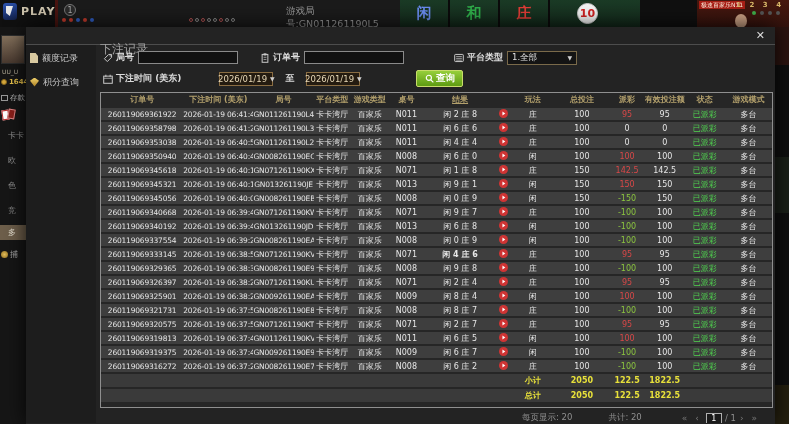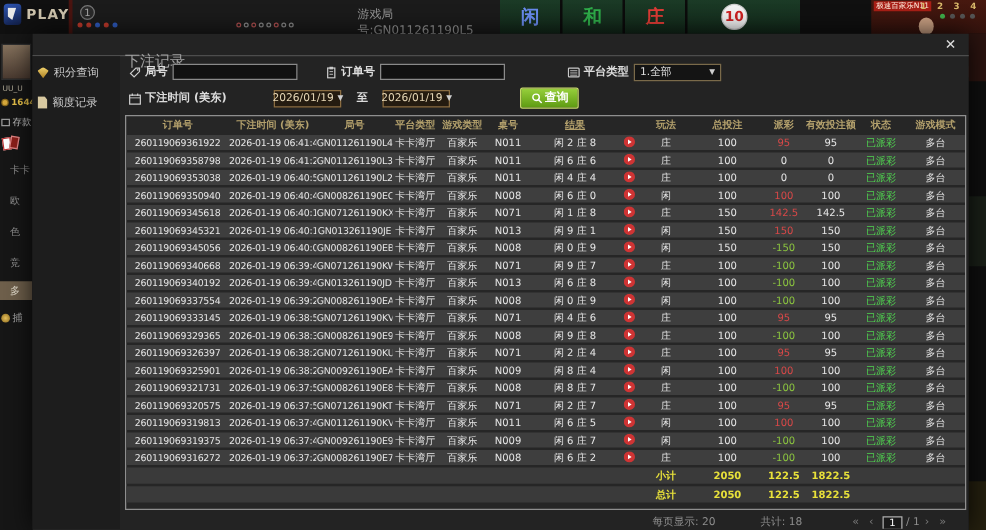--- a/index.html
+++ b/index.html
@@ -231,26 +231,26 @@
 
   <div class="modal">
     <div class="modal-head">
       <span class="modal-title">下注记录</span>
       <span class="modal-close">✕</span>
     </div>
     <div class="modal-body">
 
       <div class="side-menu">
         <div class="menu-item">
+          <span class="ico-doc"></span>
+          <span>额度记录</span>
+        </div>
+        <div class="menu-item">
           <span class="ico-gem"></span>
           <span>积分查询</span>
-        </div>
-        <div class="menu-item">
-          <span class="ico-doc"></span>
-          <span>额度记录</span>
         </div>
       </div>
 
       <div class="content">
         <div class="filters">
           <div class="f-row">
             <span class="f-label">
               <svg width="10" height="10" viewBox="0 0 14 14">
                   <path d="M2 8 L8 2 H12 V6 L6 12 Z" fill="none" stroke="#c9c9c9" stroke-width="1.4"></path>
                   <circle cx="10" cy="4" r="1" fill="#c9c9c9"></circle>
@@ -515,21 +515,21 @@
                 <div class="cell col-status st-green" style="flex: 40 1 0px;">已派彩</div>
                 <div class="cell col-mode" style="flex: 47 1 0px;">多台</div>
               </div>
               <div class="t-row">
                 <div class="cell col-order" style="flex: 82 1 0px;">260119069333145</div>
                 <div class="cell col-time" style="flex: 70 1 0px;">2026-01-19 06:38:57</div>
                 <div class="cell col-round" style="flex: 60 1 0px;">GN071261190KV</div>
                 <div class="cell col-platform" style="flex: 37 1 0px;">卡卡湾厅</div>
                 <div class="cell col-game" style="flex: 38 1 0px;">百家乐</div>
                 <div class="cell col-table" style="flex: 35 1 0px;">N071</div>
-                <div class="cell col-result" style="flex: 72 1 0px;">闲 4 庄 6</div>
+                <div class="cell col-result" style="flex: 72 1 0px; font-weight: bold;">闲 4 庄 6</div>
                 <div class="cell col-play" style="flex: 15 1 0px;"><span class="play-btn"><svg width="9" height="9" viewBox="0 0 10 10">
                       <circle cx="5" cy="5" r="5" fill="#cf3434"></circle>
                       <path d="M3.8 2.8l3.2 2.2-3.2 2.2z" fill="#fff"></path>
                     </svg></span></div>
                 <div class="cell col-bet_type" style="flex: 43 1 0px;">庄</div>
                 <div class="cell col-total" style="flex: 55 1 0px;">100</div>
                 <div class="cell col-payout pay-red" style="flex: 35 1 0px;">95</div>
                 <div class="cell col-valid" style="flex: 40 1 0px;">95</div>
                 <div class="cell col-status st-green" style="flex: 40 1 0px;">已派彩</div>
                 <div class="cell col-mode" style="flex: 47 1 0px;">多台</div>
@@ -716,21 +716,21 @@
                 <div class="cell col-payout" style="flex: 35 1 0px;">122.5</div>
                 <div class="cell col-valid" style="flex: 40 1 0px;">1822.5</div>
                 <div class="cell col-status" style="flex: 40 1 0px;"></div>
                 <div class="cell col-mode" style="flex: 47 1 0px;"></div>
               </div>
             </div>
         </div>
 
         <div class="pagination">
           <span class="pg-item">每页显示: 20</span>
-          <span class="pg-item">共计: 18</span>
+          <span class="pg-item">共计: 20</span>
           <span class="pg-arrow">«</span>
           <span class="pg-arrow">‹</span>
           <span class="pg-box">1</span>
           <span>/ 1</span>
           <span class="pg-arrow">›</span>
           <span class="pg-arrow">»</span>
         </div>
       </div>
     </div>
   </div>

